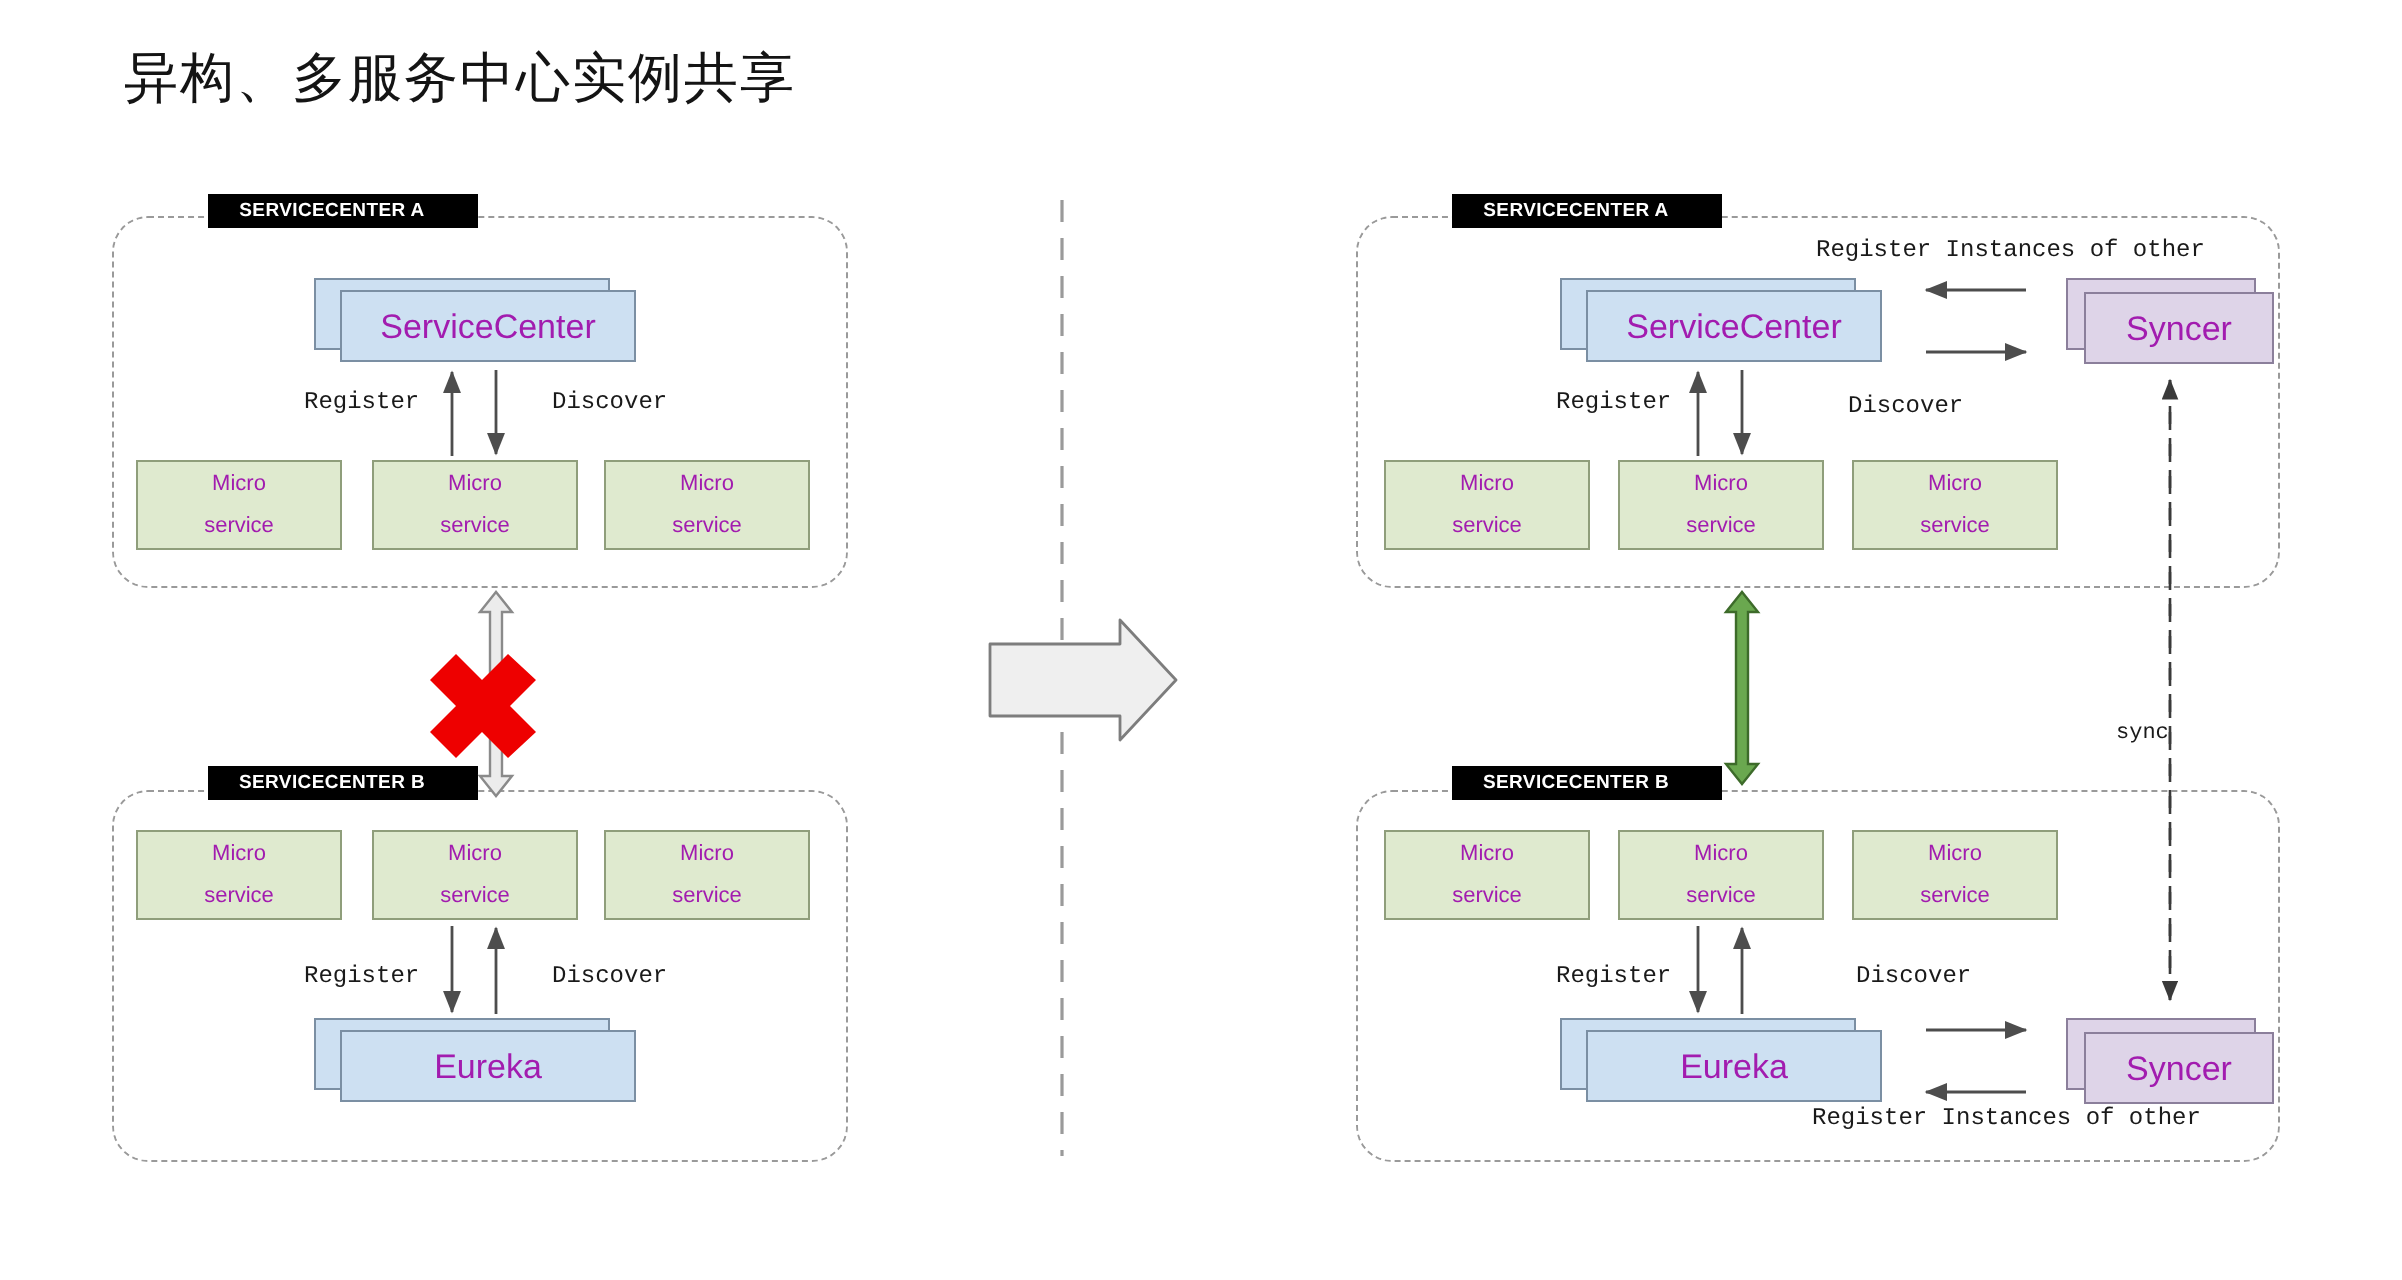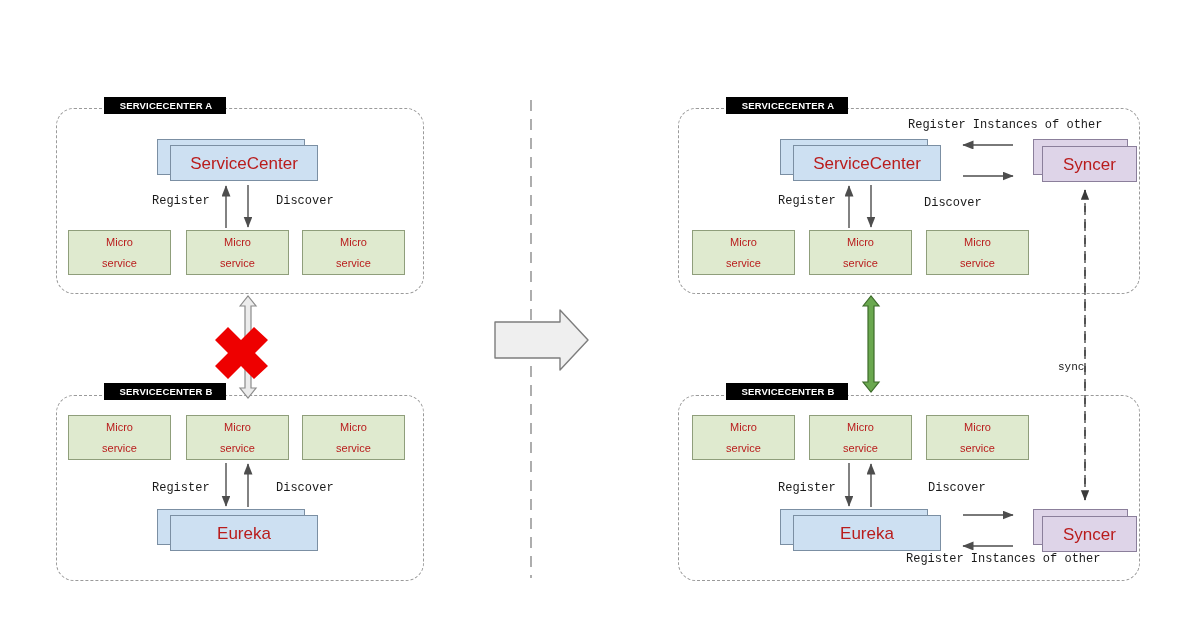--- a/index.html
+++ b/index.html
@@ -39,37 +39,37 @@
     box-sizing: border-box;
   }
 
   
   .zone-badge {
     background: #000000;
     color: #ffffff;
     font-size: 9.5px;
     font-weight: bold;
     letter-spacing: 0.2px;
-    padding: 3px 5px 3px 7px;
+    padding: 3px 18px 3px 7px;
     white-space: nowrap;
     text-align: center;
     line-height: 11px;
   }
 
   
   .node {
     box-sizing: border-box;
     display: flex;
     align-items: center;
     justify-content: center;
     text-align: center;
     border: 1px solid #808080;
     font-size: 17px;
     line-height: 21px;
-    color: #b91c1c;
+    color: #a21caf;
   }
   .node.micro {
     background: #dfeacf;
     border-color: #8f9e7b;
     font-size: 11px;
     white-space: pre-line;
   }
   .node.blue {
     background: #cde0f2;
     border-color: #7b8fa3;
@@ -103,20 +103,21 @@
     width: 1201px;
     height: 640px;
     pointer-events: none;
   }
 </style>
 </head>
 <body>
 
 <div id="canvas">
 
+  <div class="abs page-title">异构、多服务中心实例共享</div>
 
   <div class="abs zone" style="left:56px; top:108px; width:368px; height:186px;"></div>
   <div class="abs zone-badge" style="left:104px; top:97px; width:110px;">SERVICECENTER A</div>
 
   <div class="abs stack-back blue" style="left:157px; top:139px; width:148px; height:36px;"></div>
   <div class="abs node blue" style="left:170px; top:145px; width:148px; height:36px;">ServiceCenter</div>
 
   <div class="abs lbl" style="left:152px; top:194px;">Register</div>
   <div class="abs lbl" style="left:276px; top:194px;">Discover</div>
 

